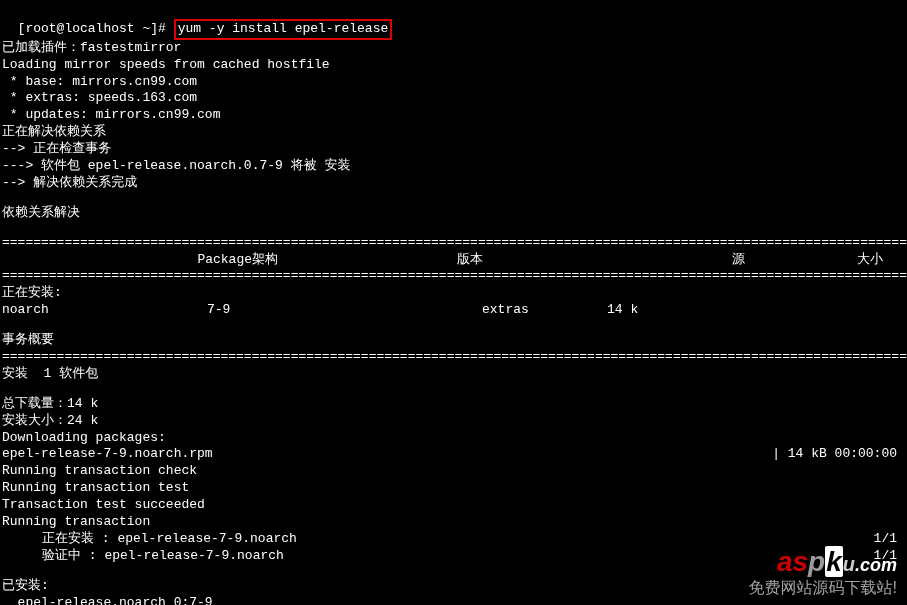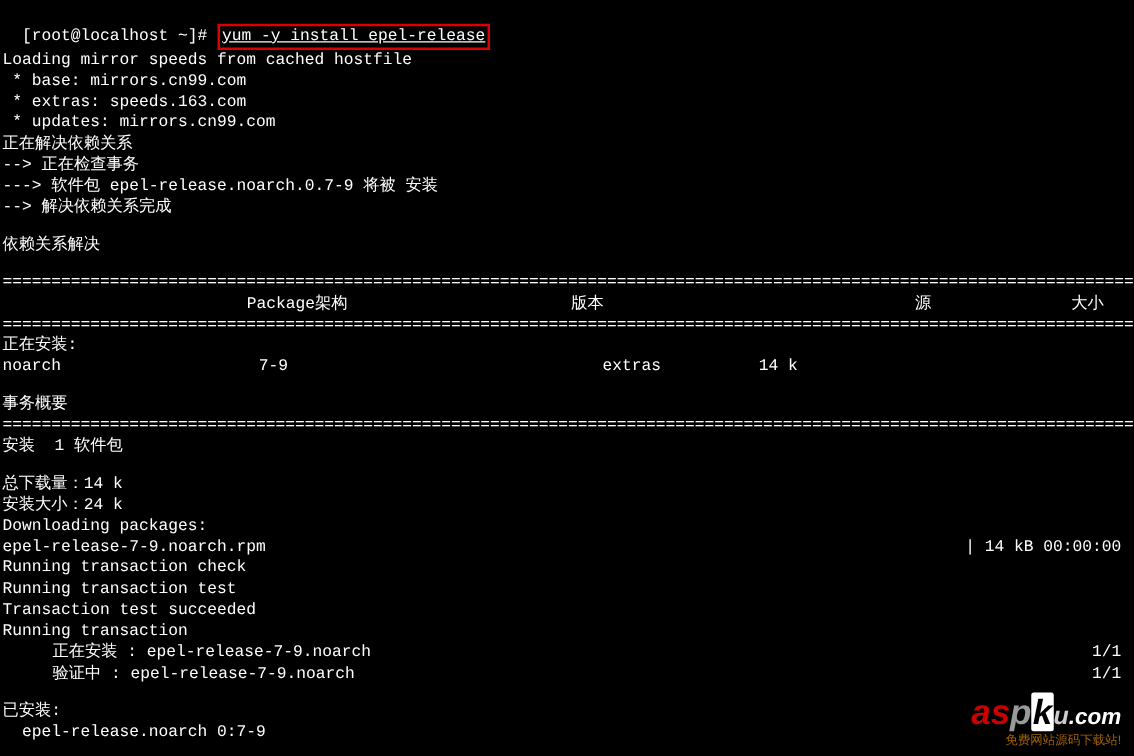--- a/index.html
+++ b/index.html
@@ -13,21 +13,20 @@
       width: 907px;
       height: 605px;
       overflow: hidden;
       position: relative;
     }
     .line { white-space: pre; }
     .highlight-cmd {
       border: 2px solid #d00;
       display: inline-block;
       padding: 0 2px;
-      text-decoration: underline;
     }
     .table-sep { letter-spacing: 0; }
     .table-header { display: flex; }
     .col-package { width: 250px; text-align: right; }
     .col-arch { width: 205px; }
     .col-version { width: 275px; }
     .col-repo { width: 125px; }
     .col-size { flex: 1; padding-right: 8px; }
     .download-line { display: flex; }
     .dl-left { flex: 1; }
@@ -42,31 +41,32 @@
       text-align: right;
       font-family: Arial, sans-serif;
     }
     .wm-logo { font-size: 28px; font-weight: bold; font-style: italic; }
     .wm-a { color: #c00; }
     .wm-s { color: #c00; }
     .wm-p { color: #999; }
     .wm-k { color: #000; background:#fff; padding:0 1px; border-radius:2px; }
     .wm-u { color: #ccc; font-size: 20px; }
     .wm-com { color: #fff; font-size: 18px; }
-    .wm-tag { color: #a16207; font-size: 10px; margin-top: -2px; }
+    .wm-tag { color: #a3a3a3; font-size: 16px; margin-top: -2px; }
     .spacer { height: 13px; }
   </style>
 </head>
 <body>
 
 <div class="line">
   <span>[root@localhost ~]# </span><span class="highlight-cmd">yum -y install epel-release</span>
 </div>
 
 <div id="pre-lines">
+    <div class="line">已加载插件：fastestmirror</div>
     <div class="line">Loading mirror speeds from cached hostfile</div>
     <div class="line"> * base: mirrors.cn99.com</div>
     <div class="line"> * extras: speeds.163.com</div>
     <div class="line"> * updates: mirrors.cn99.com</div>
     <div class="line">正在解决依赖关系</div>
     <div class="line">--&gt; 正在检查事务</div>
     <div class="line">---&gt; 软件包 epel-release.noarch.0.7-9 将被 安装</div>
     <div class="line">--&gt; 解决依赖关系完成</div>
   </div>
 

